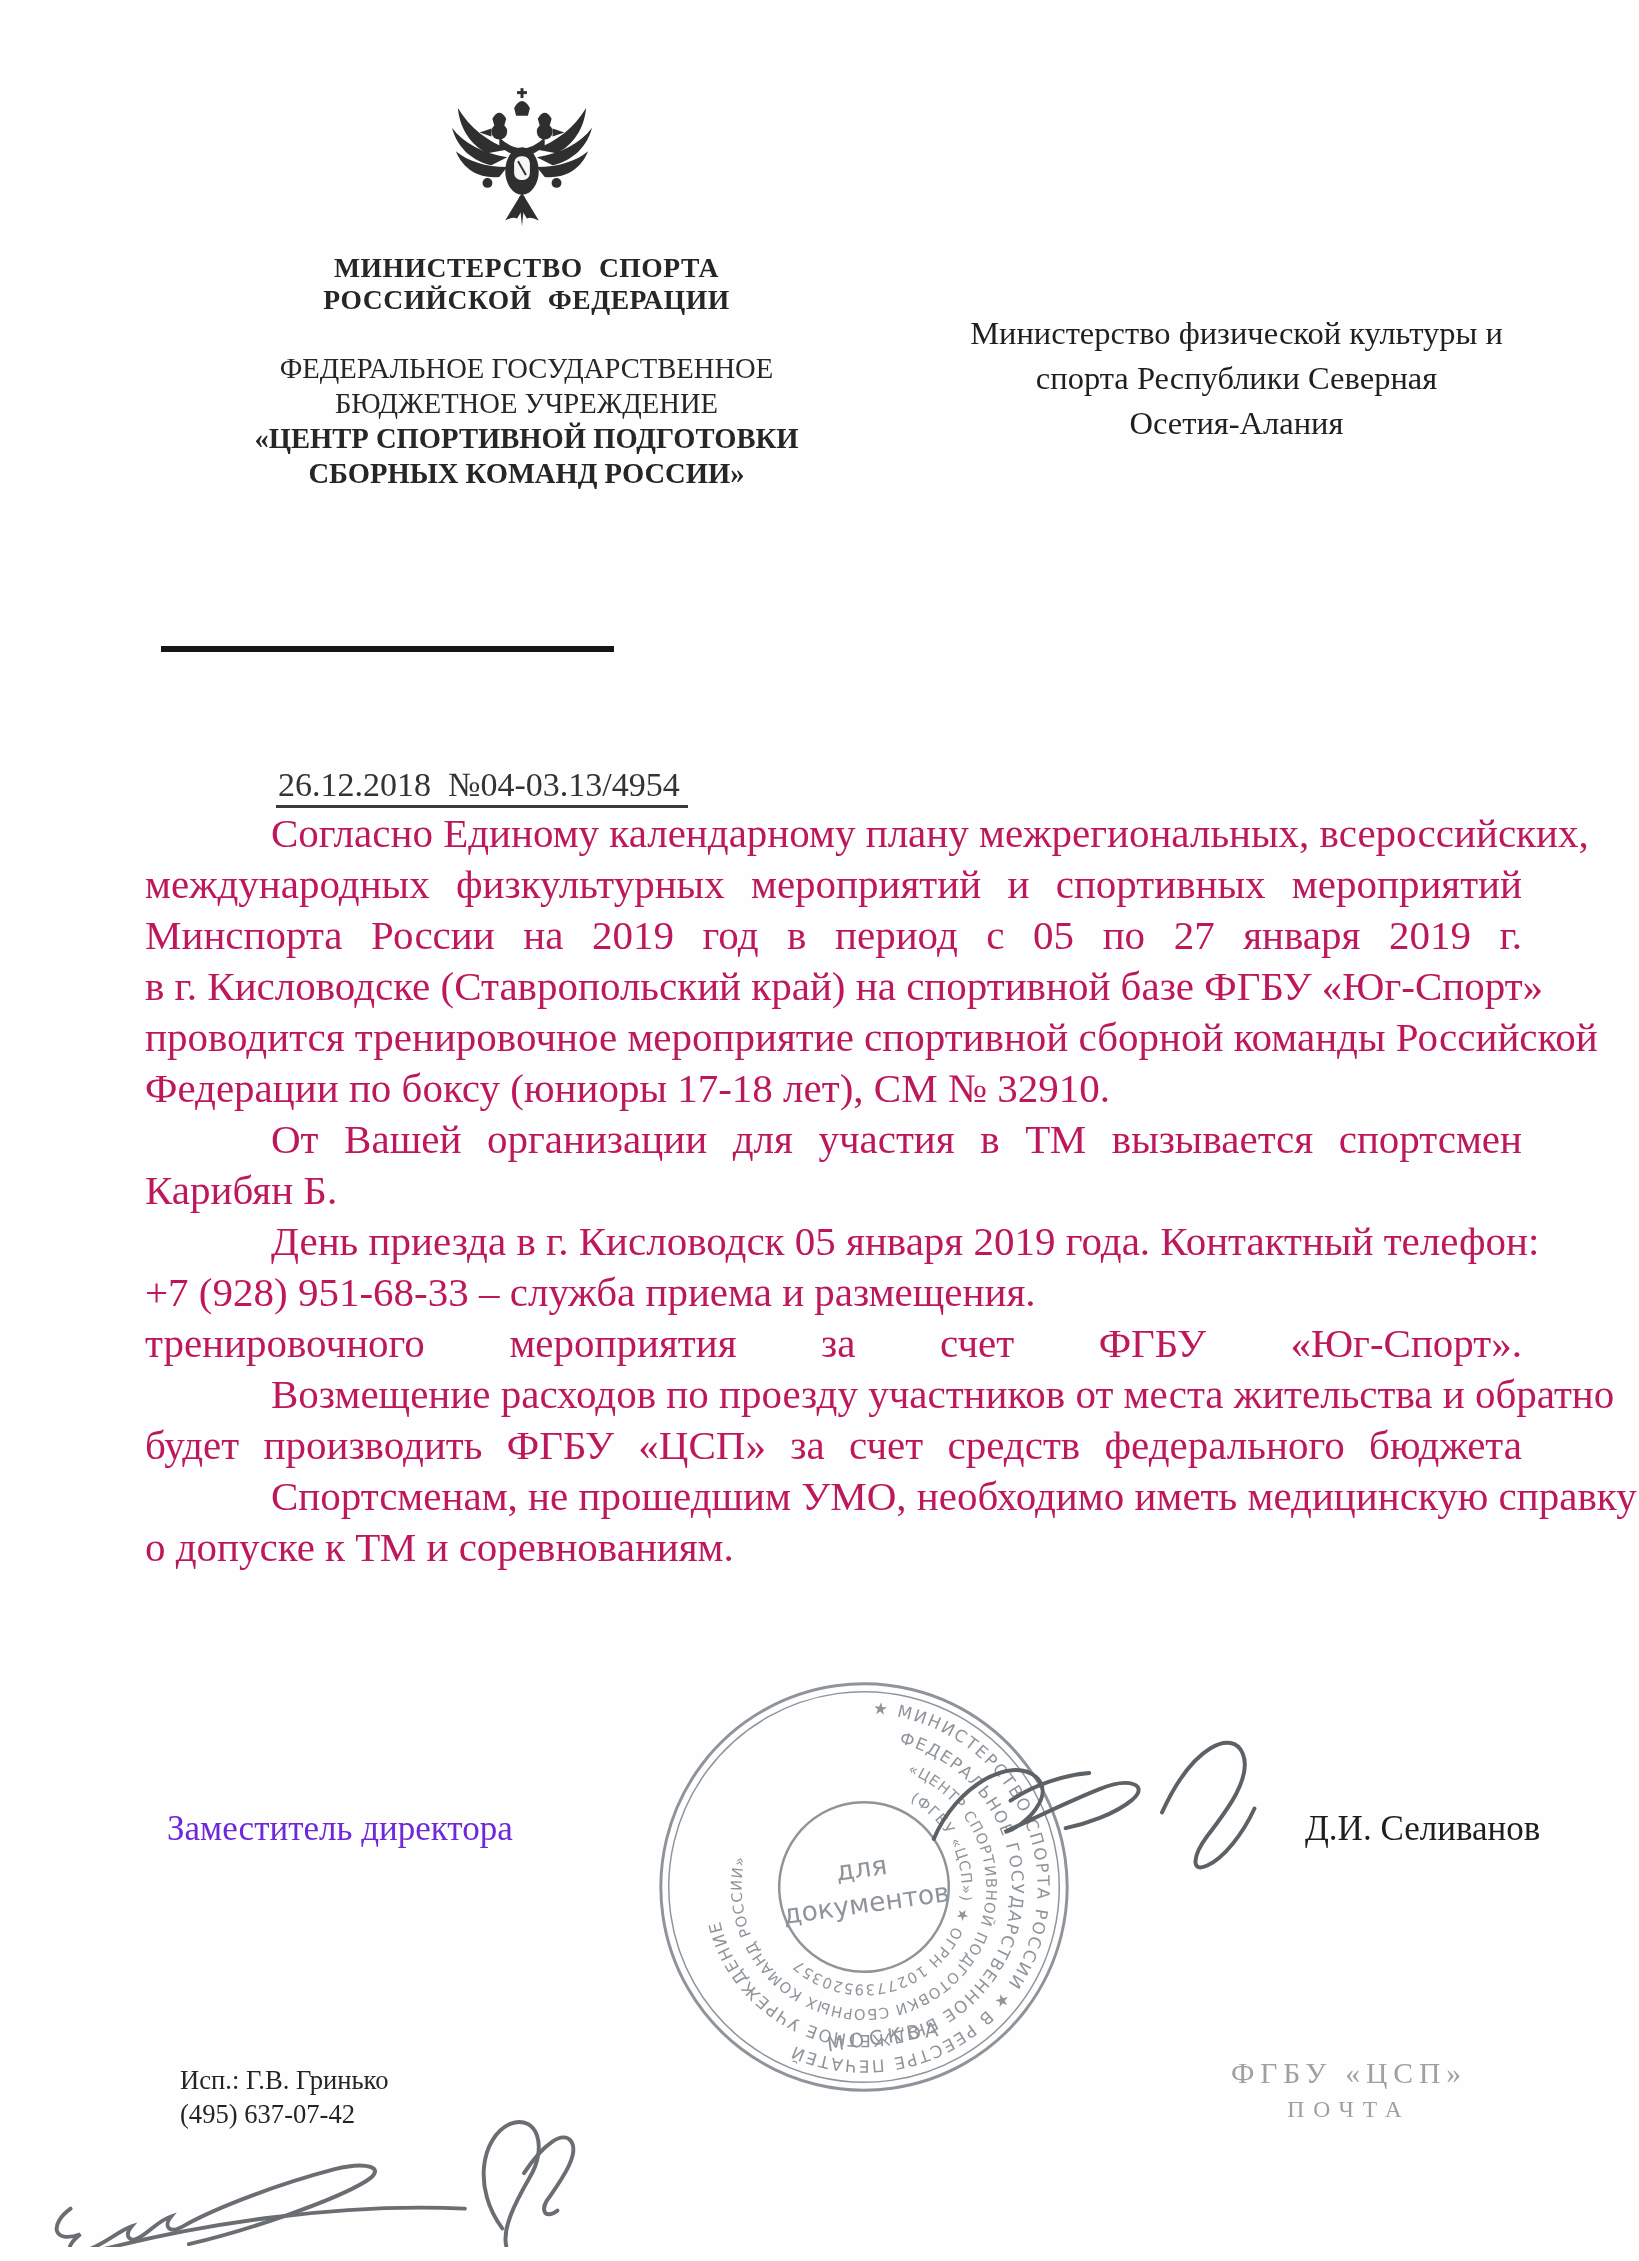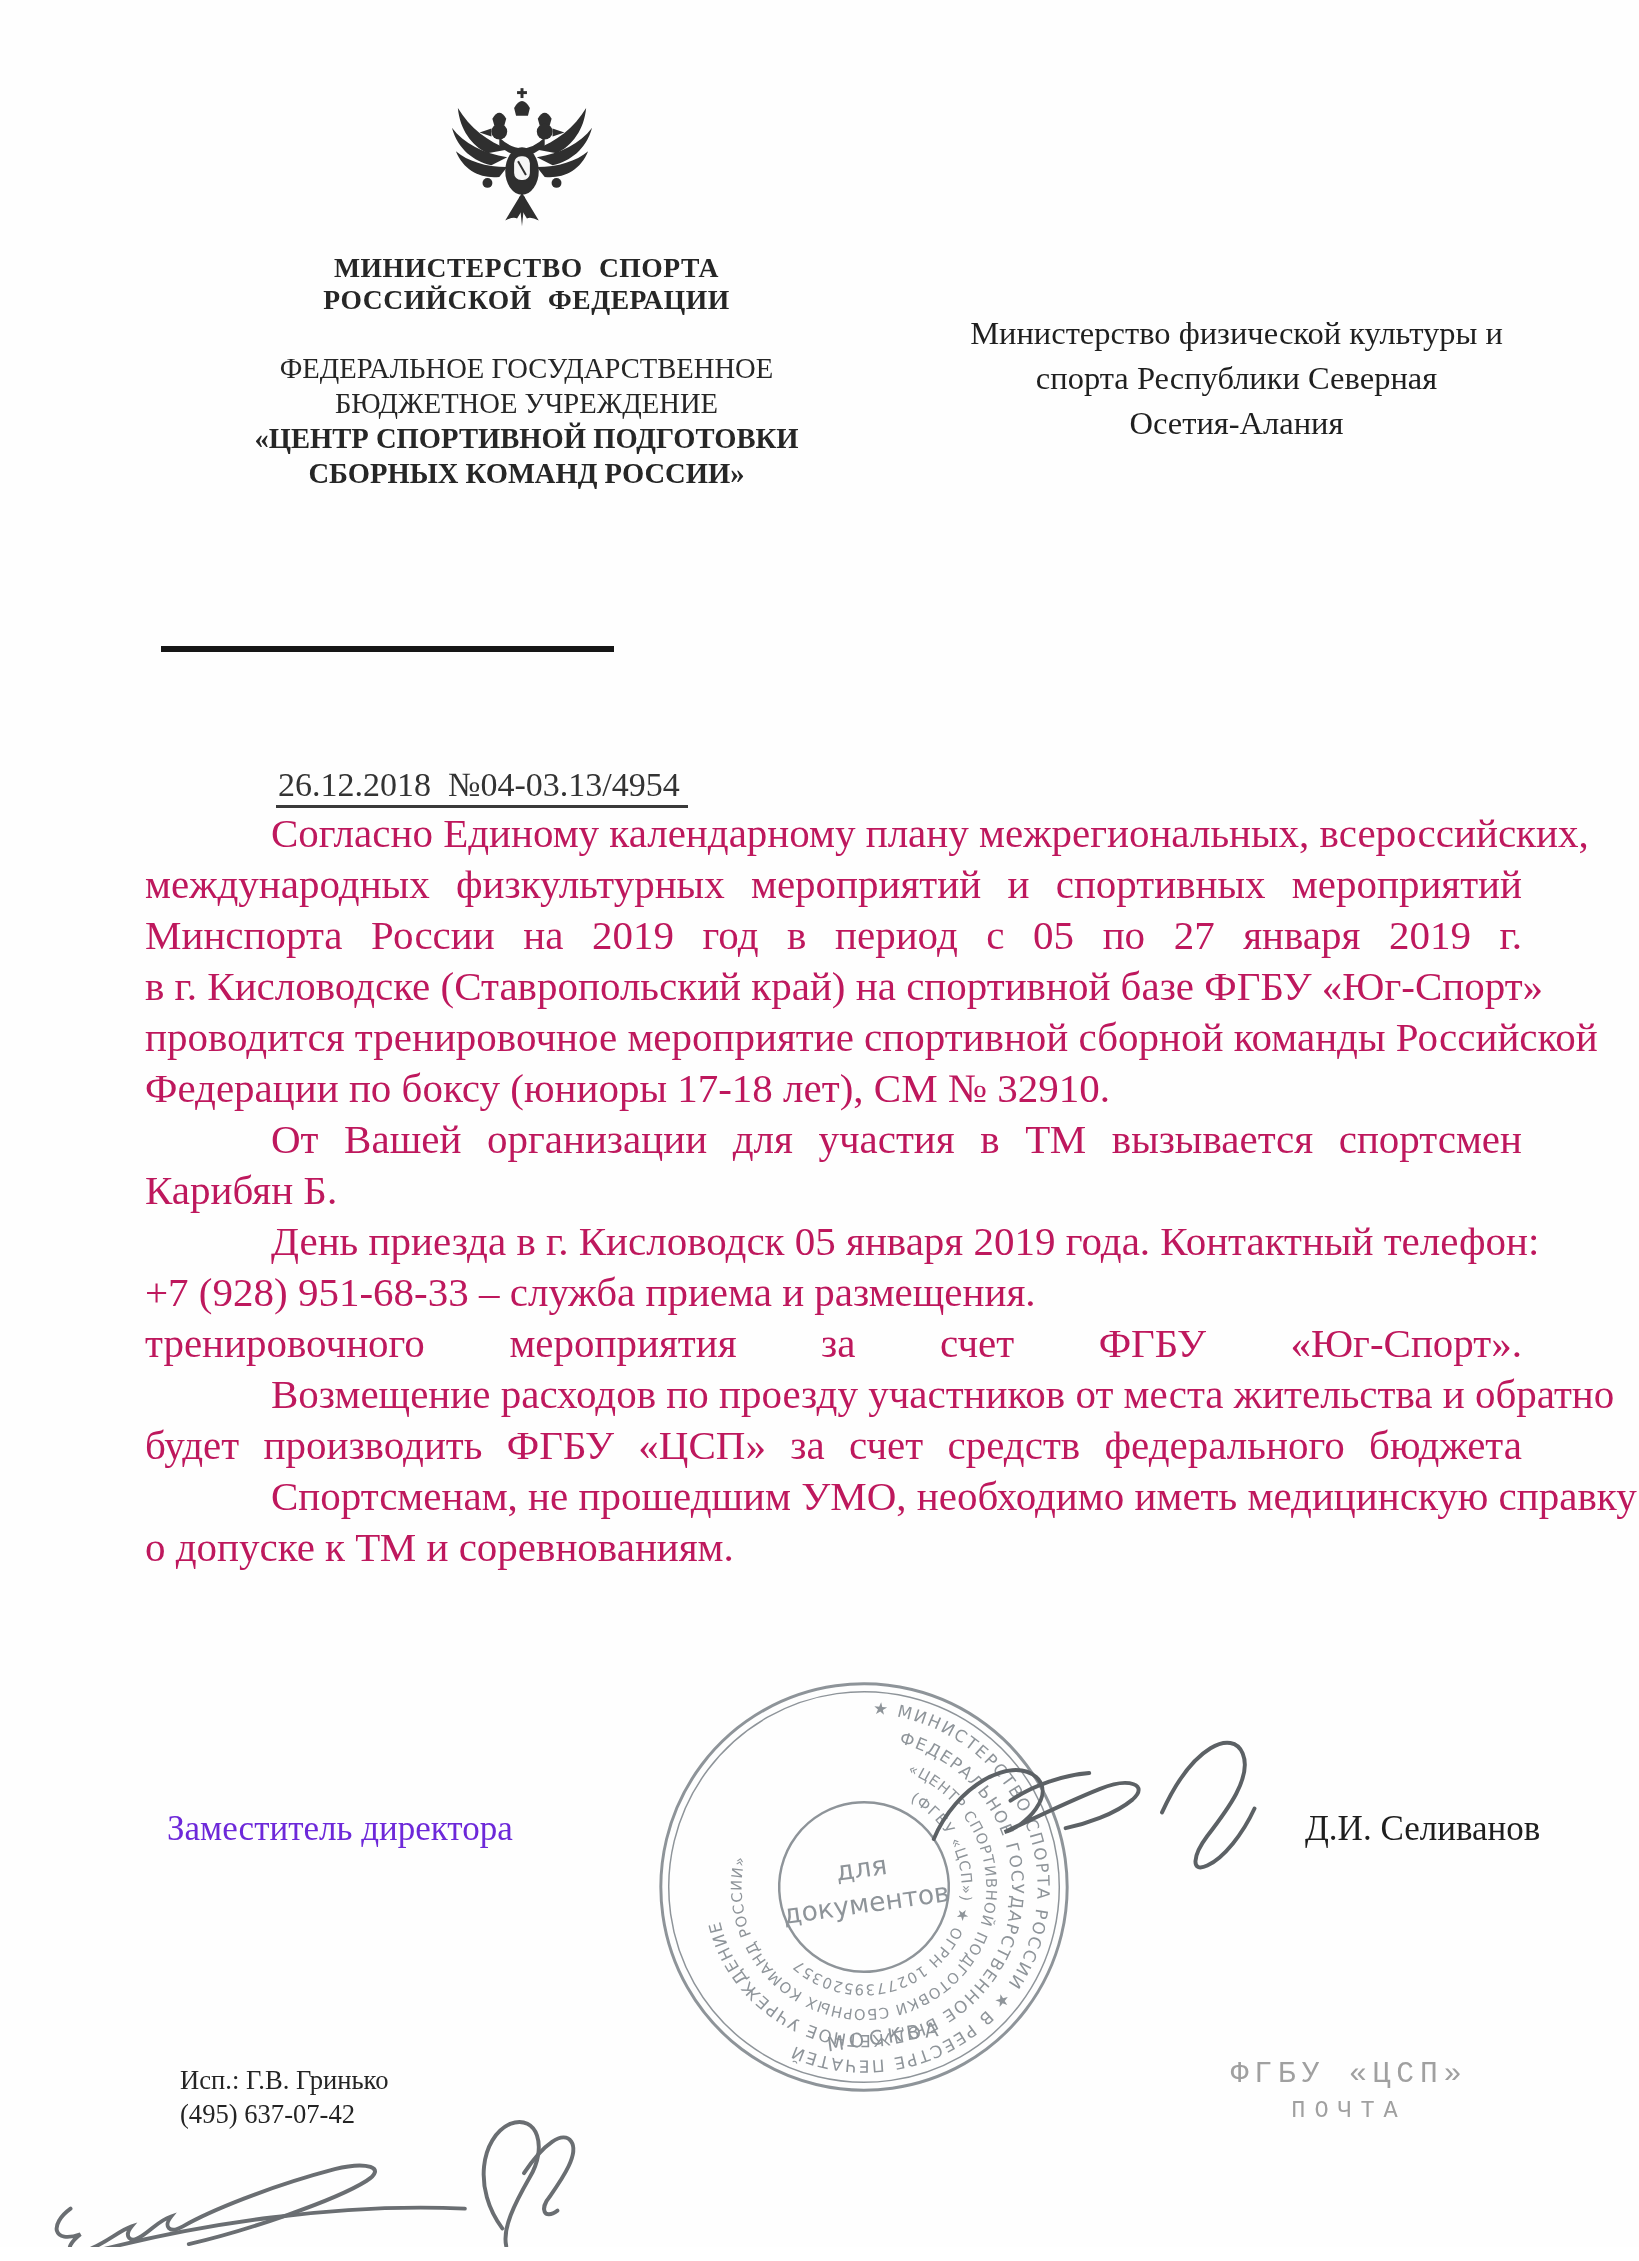--- a/index.html
+++ b/index.html
@@ -39,21 +39,21 @@
   .line.indent{text-indent:126px;}
   
   .sig-title{position:absolute;left:155px;top:1809px;font-size:35px;color:#6d28d9;margin-left:12px;}
   .sig-name{position:absolute;left:1305px;top:1809px;font-size:35px;color:#1e1e1e;}
   .stamp{position:absolute;left:650px;top:1673px;width:428px;height:428px;opacity:.88;}
   .handsign{position:absolute;left:916px;top:1716px;width:374px;height:182px;}
   
   .executor{position:absolute;left:180px;top:2063px;font-size:26.6px;line-height:34px;color:#242424;}
   .mailstamp{
     position:absolute;left:1221px;top:2057px;width:256px;text-align:center;
-    font-family:Liberation Mono, monospace;color:#a0a0a0;
+    font-family:Liberation Serif, serif;color:#a0a0a0;
   }
   .mailstamp .l1{font-size:29.6px;letter-spacing:5.9px;}
   .mailstamp .l2{font-size:23.6px;letter-spacing:8.9px;margin-top:5.9px;}
   .bottomsign{position:absolute;left:39px;top:2108px;width:552px;height:148px;}
 </style>
 </head>
 <body>
 
 <div class="page">
 

